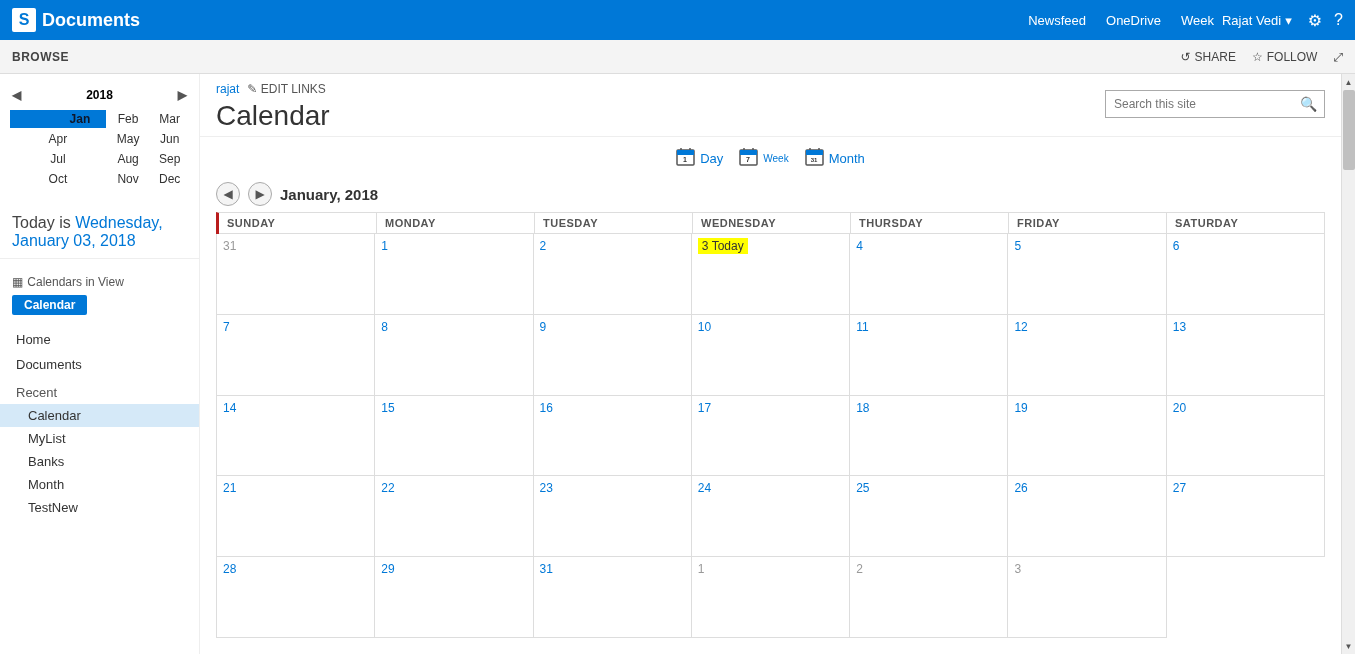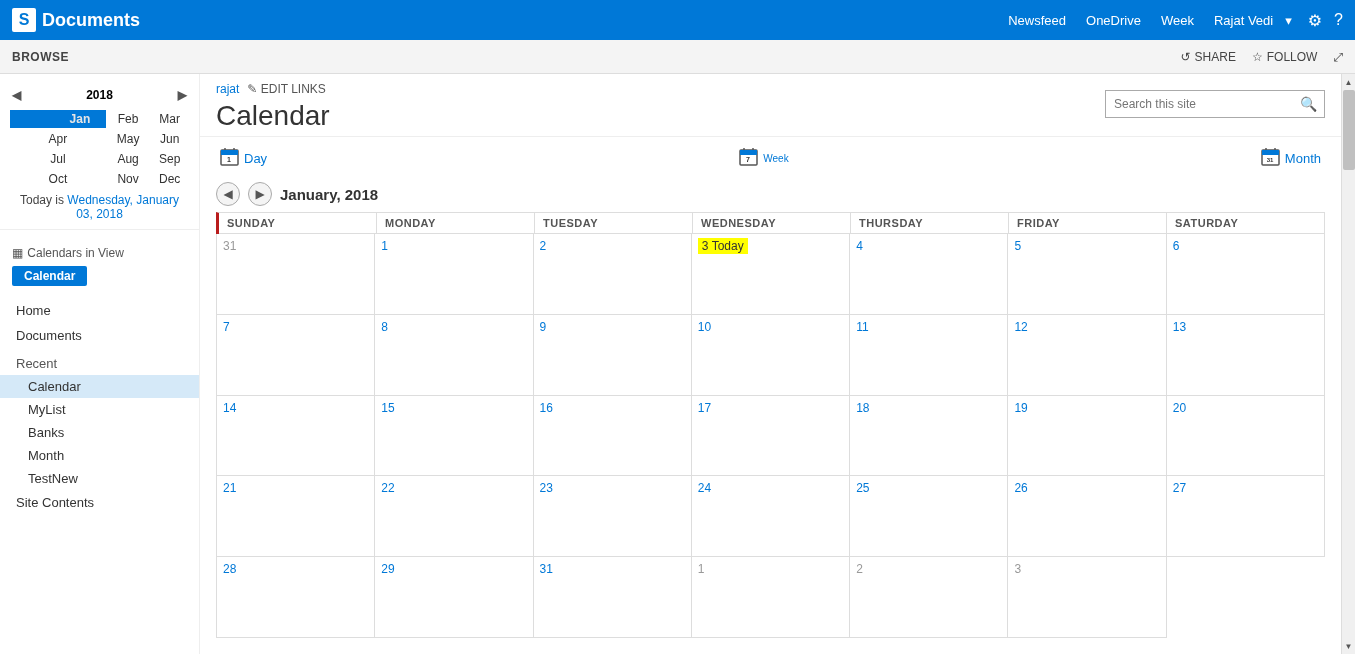--- a/index.html
+++ b/index.html
@@ -27,22 +27,22 @@
       font-size: 13px;
     }
     .top-nav-links span, .top-nav-links a {
       color: white;
       cursor: pointer;
       text-decoration: none;
     }
     .top-nav-user {
       display: flex;
       align-items: center;
-      gap: 12px;
-      margin-left: 20px;
+      gap: 4px;
+      margin-left: 8px;
       cursor: pointer;
       color: white;
       font-size: 13px;
     }
     .top-nav-icons {
       display: flex;
       align-items: center;
       gap: 12px;
       margin-left: 16px;
       color: white;
@@ -122,32 +122,31 @@
     }
     .mini-cal-grid td {
       text-align: center;
       padding: 2px 4px;
       font-size: 12px;
       cursor: pointer;
       color: #0078d7;
     }
     .mini-cal-grid td.active {
       background: #0078d7;
-      color: #e5e5e5;
+      color: #0f172a;
       font-weight: 600;
       padding-left: 48px;
     }
     .mini-cal-grid td.normal {
       color: #333;
     }
     .today-label {
-      font-size: 12px;
+      font-size: 16px;
       color: #444;
-      text-align: center;
-      margin-top: 3px;
+      margin-top: 24px;
       padding: 0 4px;
     }
     .today-label a {
       color: #0078d7;
       text-decoration: none;
     }
     .calendars-section {
       padding: 8px 12px 4px 12px;
     }
     .calendars-section-title {
@@ -239,21 +238,21 @@
       cursor: pointer;
       padding: 0 6px;
       font-size: 14px;
       color: #555;
     }
 
     
     .calendar-controls {
       display: flex;
       align-items: center;
-      justify-content: space-between;
+      justify-content: center;
       padding: 8px 16px 4px 16px;
       gap: 8px;
     }
     .view-btn {
       display: flex;
       align-items: center;
       gap: 4px;
       cursor: pointer;
       font-size: 13px;
       color: #0078d7;
@@ -460,21 +459,20 @@
 
     <div class="nav-section">
       <div class="nav-item">Home</div>
       <div class="nav-item">Documents</div>
       <div class="nav-section-label">Recent</div>
       <div class="nav-sub-item active">Calendar</div>
       <div class="nav-sub-item">MyList</div>
       <div class="nav-sub-item">Banks</div>
       <div class="nav-sub-item">Month</div>
       <div class="nav-sub-item">TestNew</div>
-      <div class="nav-item">Site Contents</div>
     </div>
   </div>
 
   <div class="content-area">
 
     <div class="page-header">
       <div>
         <div style="display:flex;align-items:center;gap:8px;">
           <span class="breadcrumb">rajat</span>
           <span style="font-size:12px;color:#555;cursor:pointer;">✎ EDIT LINKS</span>

